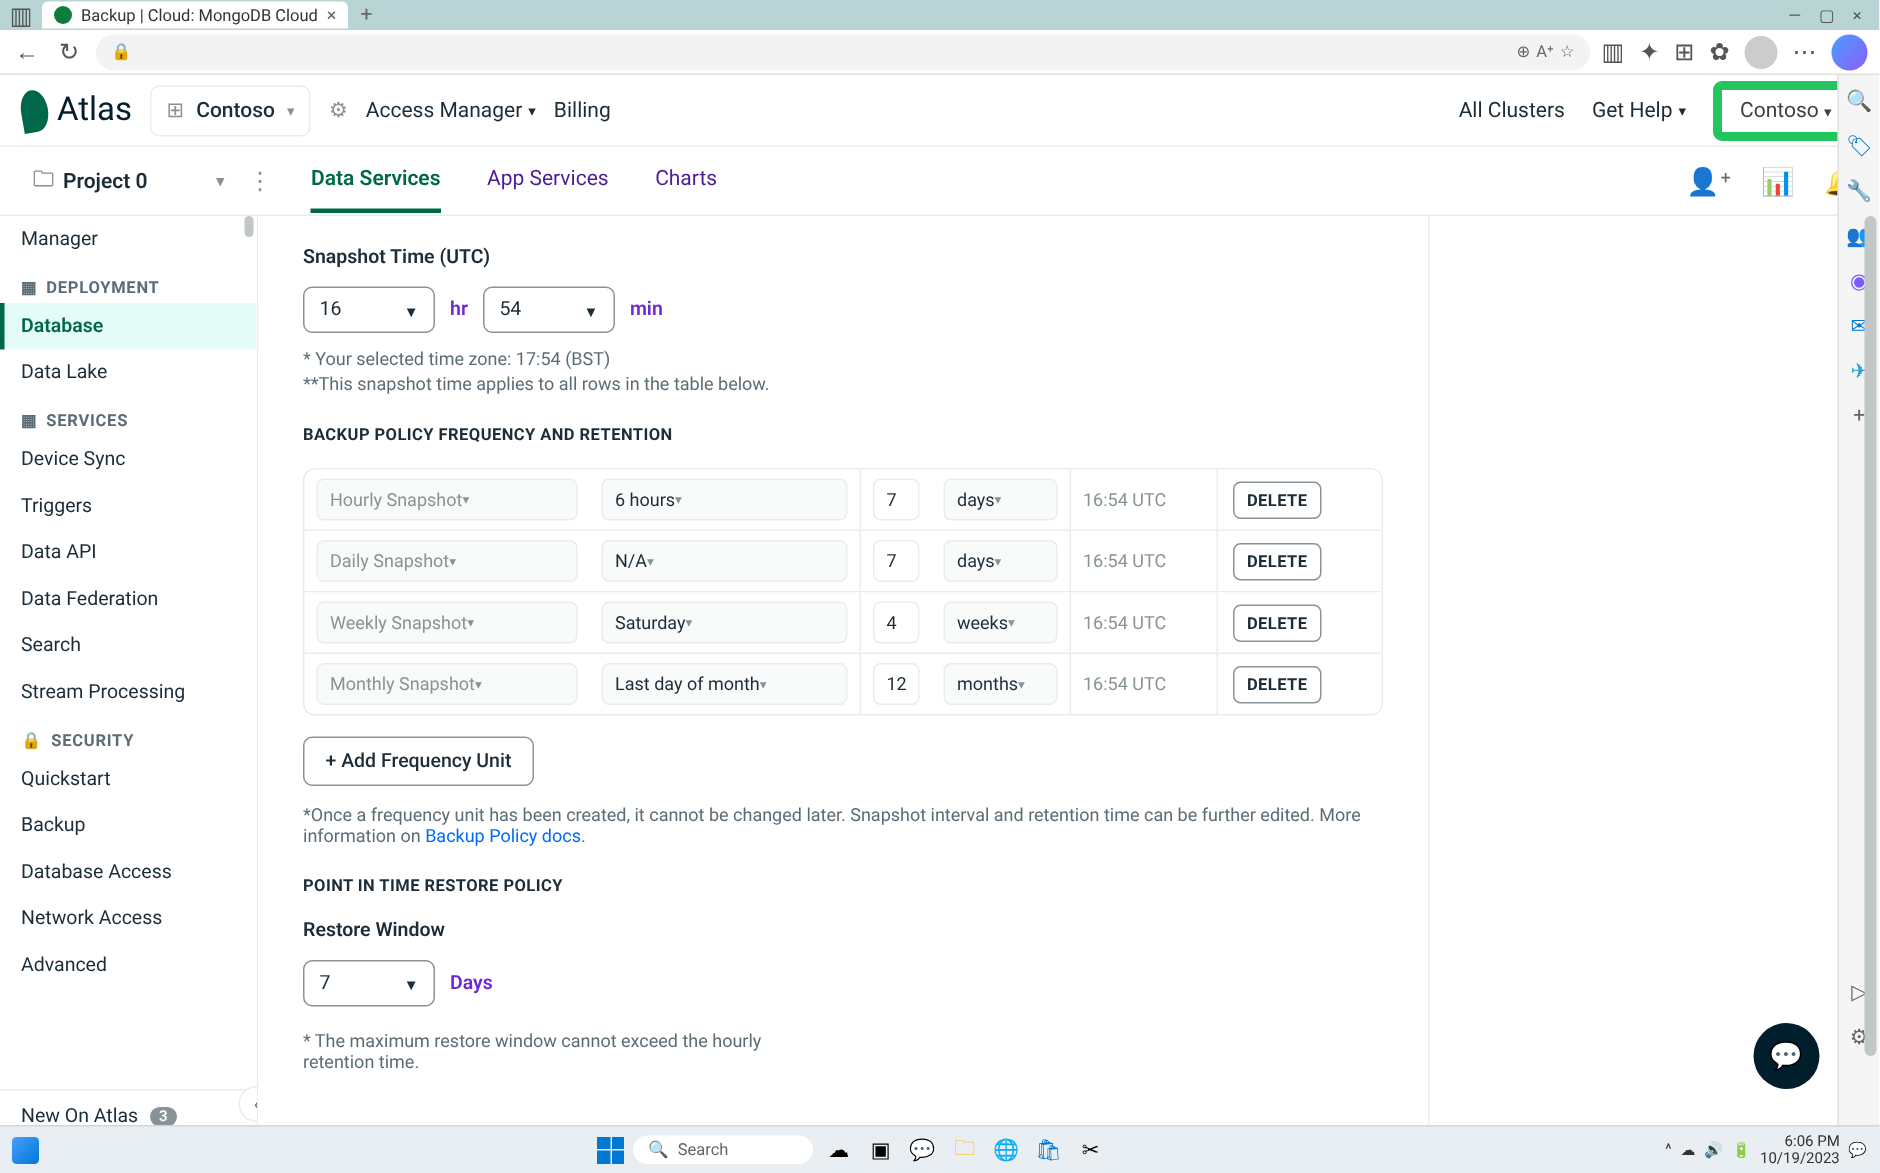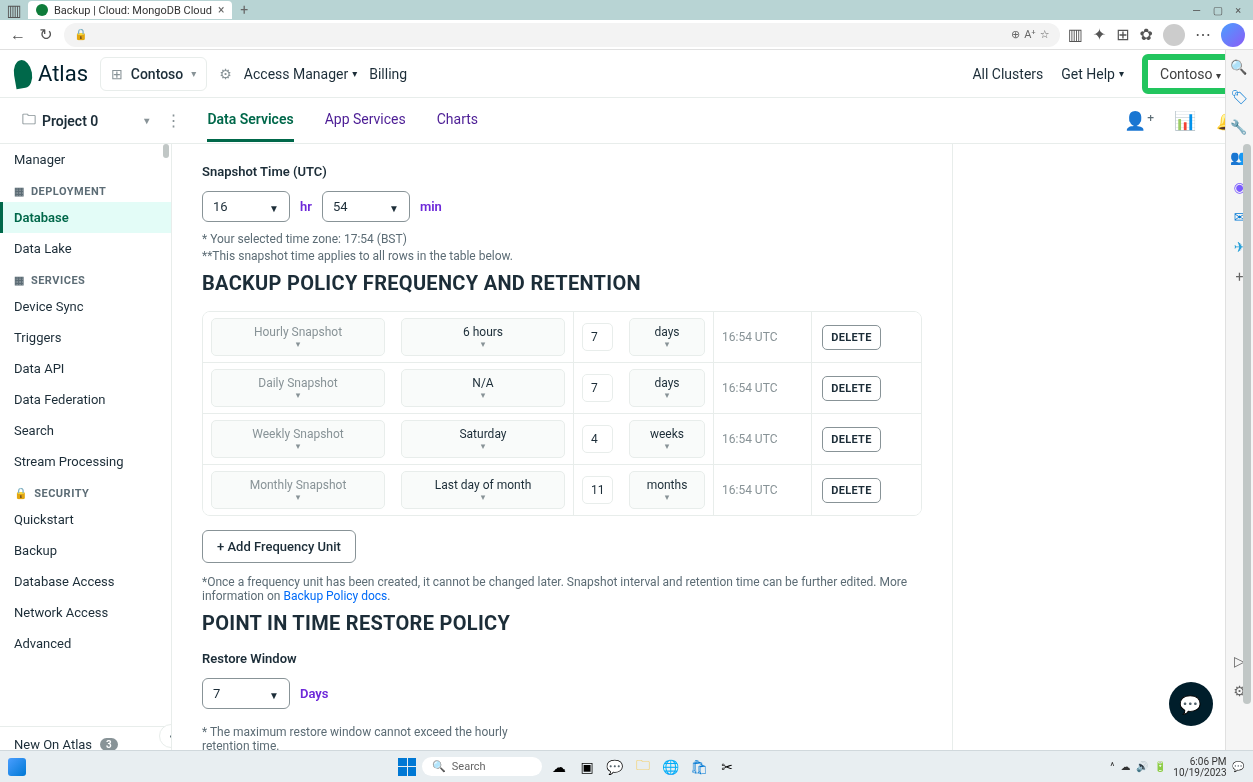--- a/index.html
+++ b/index.html
@@ -57,41 +57,41 @@
 .sb-item.active { background:#e3fcf7; color:#00684a; font-weight:600; border-left:3px solid #00684a; padding-left:11px; }
 .sb-header { padding:10px 14px 4px; font-size:11px; font-weight:700; color:#5c6c75; letter-spacing:0.5px; display:flex; align-items:center; gap:6px; }
 .sb-footer { position:absolute; bottom:0; left:0; right:0; padding:10px 14px; font-size:13px; color:#1c2d38; border-top:1px solid #e8edeb; background:#fff; display:flex; align-items:center; gap:8px; }
 .badge { background:#889397; color:#fff; border-radius:10px; font-size:10px; padding:1px 6px; font-weight:600; }
 .collapse-btn { position:absolute; right:-12px; bottom:14px; width:24px; height:24px; background:#fff; border:1px solid #e8edeb; border-radius:50%; display:flex; align-items:center; justify-content:center; font-size:12px; color:#5c6c75; z-index:2; }
 
 
 .content-wrap { flex:1; overflow:auto; position:relative; }
 .content { padding:20px 30px 40px 30px; border-right:1px solid #e8edeb; margin-right:300px; }
 h3 { font-size:13px; font-weight:600; color:#1c2d38; margin-bottom:12px; }
-h2 { font-size:20px; font-weight:700; color:#1c2d38; margin:8px 0 16px; letter-spacing:0.3px; }
+h2 { font-size:11px; font-weight:700; color:#1c2d38; margin:20px 0 16px; letter-spacing:0.3px; }
 .time-row { display:flex; align-items:center; gap:10px; margin-bottom:10px; }
 .select { border:1px solid #889397; border-radius:6px; padding:7px 10px; font-size:13px; color:#1c2d38; display:flex; align-items:flex-end; justify-content:space-between; background:#fff; min-width:88px; }
 .select .caret { font-size:10px; color:#1c2d38; }
 .unit-label { font-size:13px; color:#6d28d9; font-weight:600; }
 .note { font-size:12px; color:#5c6c75; margin:3px 0; }
 
 
 .policy-table { border:1px solid #e8edeb; border-radius:8px; margin:8px 0 14px; overflow:hidden; }
 .pt-head { display:flex; background:#fff; border-bottom:1px solid #e8edeb; }
 .pt-head > div { padding:10px 12px; font-size:12px; font-weight:600; color:#1c2d38; }
 .pt-row { display:flex; border-bottom:1px solid #e8edeb; background:#fff; }
 .pt-row:last-child { border-bottom:none; }
 .pt-row > div { padding:6px 8px; display:flex; align-items:center; }
 .col-freq { width:190px; }
 .col-every { width:180px; }
 .col-ret { width:48px; border-left:1px solid #e8edeb; }
 .col-ret-unit { width:92px; }
 .col-snap { width:98px; border-left:1px solid #e8edeb; }
 .col-del { width:80px; border-left:1px solid #e8edeb; justify-content:center; }
-.cell-select { width:100%; border:1px solid #e8edeb; background:#f9fbfa; border-radius:5px; padding:6px 8px; font-size:12px; color:#889397; display:flex; align-items:center;flex-direction:column; }
+.cell-select { width:100%; border:1px solid #e8edeb; background:#f9fbfa; border-radius:5px; padding:6px 8px; font-size:12px; color:#889397; display:flex; align-items:center; }
 .cell-select.editable { color:#1c2d38; }
 .cell-input { width:100%; border:1px solid #e8edeb; border-radius:5px; padding:6px 8px; font-size:12px; color:#1c2d38; }
 .snap-time { font-size:12px; color:#889397; }
 .del-btn { border:1px solid #889397; border-radius:5px; padding:5px 8px; font-size:11px; font-weight:700; color:#1c2d38; letter-spacing:0.3px; background:#fff; }
 .add-btn { border:1px solid #889397; border-radius:6px; padding:8px 14px; font-size:13px; font-weight:500; color:#1c2d38; background:#fff; display:inline-block; }
 .link { color:#016bf8; }
 
 
 .chat-fab { position:absolute; right:40px; bottom:56px; width:44px; height:44px; background:#001e2b; border-radius:50%; display:flex; align-items:center; justify-content:center; color:#00ed64; font-size:18px; }
 
@@ -403,21 +403,21 @@
                   <span style="font-size:9px">▾</span>
                 </div>
               </div>
               <div class="col-every">
                 <div class="cell-select editable">
                   <span>Last day of month</span>
                   <span style="font-size:9px;color:#889397">▾</span>
                 </div>
               </div>
               <div class="col-ret">
-                <div class="cell-input">11</div>
+                <div class="cell-input">12</div>
               </div>
               <div class="col-ret-unit">
                 <div class="cell-select editable">
                   <span>months</span>
                   <span style="font-size:9px;color:#889397">▾</span>
                 </div>
               </div>
               <div class="col-snap">
                 <span class="snap-time">16:54 UTC</span>
               </div>

